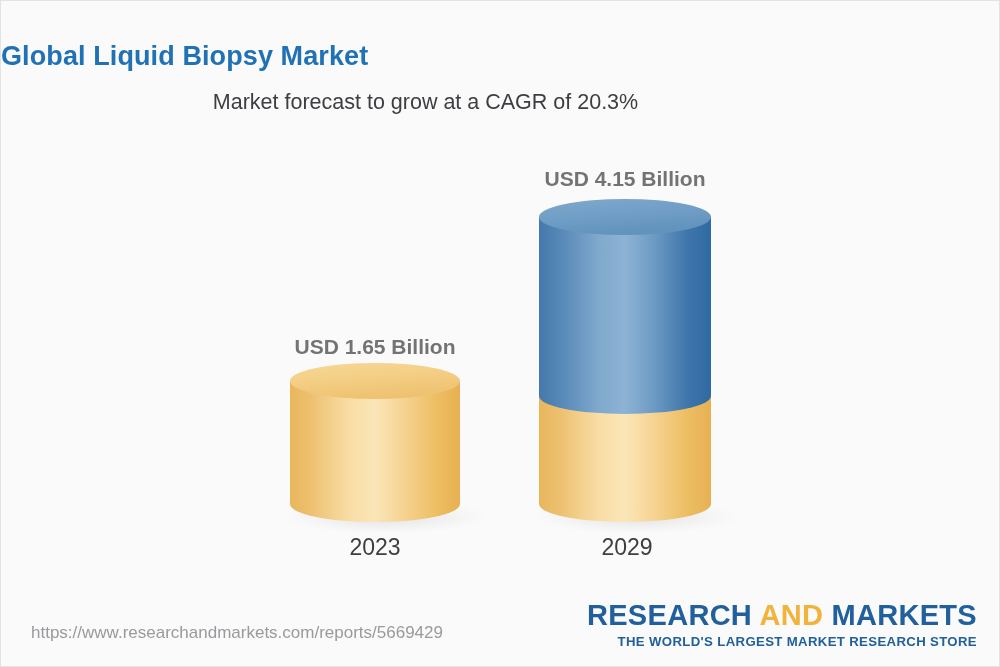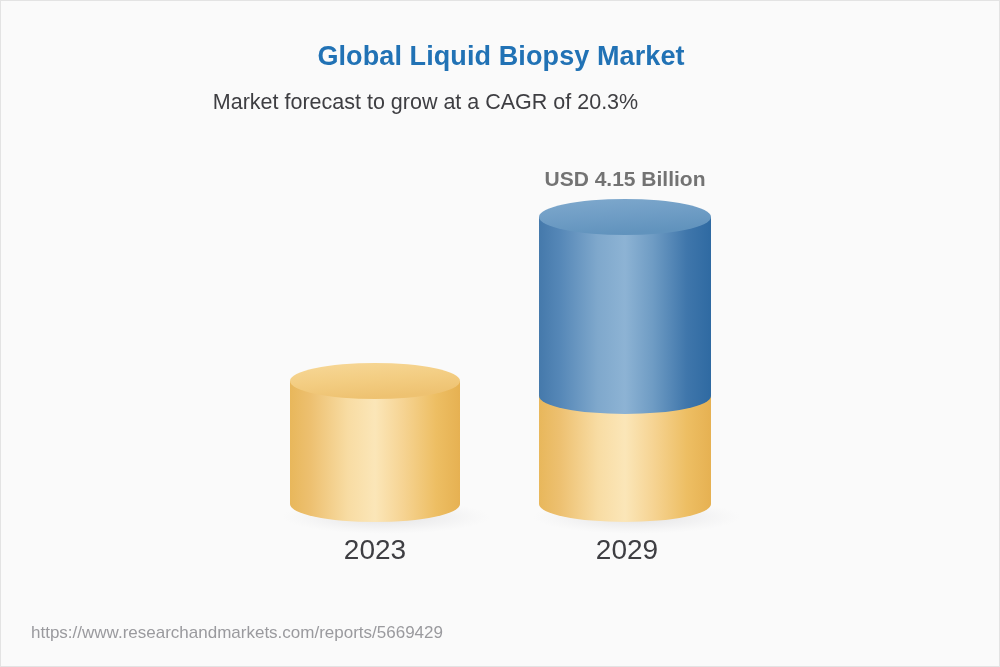--- a/index.html
+++ b/index.html
@@ -19,21 +19,21 @@
     box-sizing: border-box;
     overflow: hidden;
   }
 
   
   #chart-title {
     position: absolute;
     top: 40px;
     left: 0;
     width: 1000px;
-    text-align: center;
+    text-align: left;
     font-size: 27px;
     font-weight: bold;
     color: #2172b5;
     letter-spacing: 0.1px;
   }
   #chart-subtitle {
     position: absolute;
     top: 89px;
     left: 0;
     width: 849px;
@@ -54,21 +54,21 @@
   .value-label {
     position: absolute;
     font-size: 21px;
     font-weight: bold;
     color: #737373;
     text-align: center;
     white-space: nowrap;
   }
   .category-label {
     position: absolute;
-    font-size: 28px;
+    font-size: 23px;
     font-weight: normal;
     color: #3e3e42;
     text-align: center;
     white-space: nowrap;
   }
 
   
   #source-url {
     position: absolute;
     left: 30px;
@@ -162,23 +162,28 @@
       <g>
 
         <path d="M 538,395 L 538,503 A 86,18 0 0 0 710,503 L 710,395 Z" fill="url(#gYBody)"></path>
 
         <path d="M 538,216 L 538,395 A 86,18 0 0 0 710,395 L 710,216 Z" fill="url(#gBBody)"></path>
         <ellipse cx="624" cy="216" rx="86" ry="18" fill="url(#gBTop)"></ellipse>
       </g>
     </svg>
 
     
+    <div class="value-label" style="left:254px; top:334px; width:240px;">USD 1.65 Billion</div>
     <div class="value-label" style="left:504px; top:166px; width:240px;">USD 4.15 Billion</div>
 
     
     <div class="category-label" style="left:294px; top:533px; width:160px;">2023</div>
     <div class="category-label" style="left:546px; top:533px; width:160px;">2029</div>
   </div>
 
   <div id="source-url">https://www.researchandmarkets.com/reports/5669429</div>
 
+  <div id="brand-logo">
+    <div id="brand-wordmark"><span class="brand-blue">RESEARCH </span><span class="brand-gold">AND </span><span class="brand-blue">MARKETS</span></div>
+    <div id="brand-tagline">THE WORLD'S LARGEST MARKET RESEARCH STORE</div>
+  </div>
 
 </div>
 
 </body></html>

